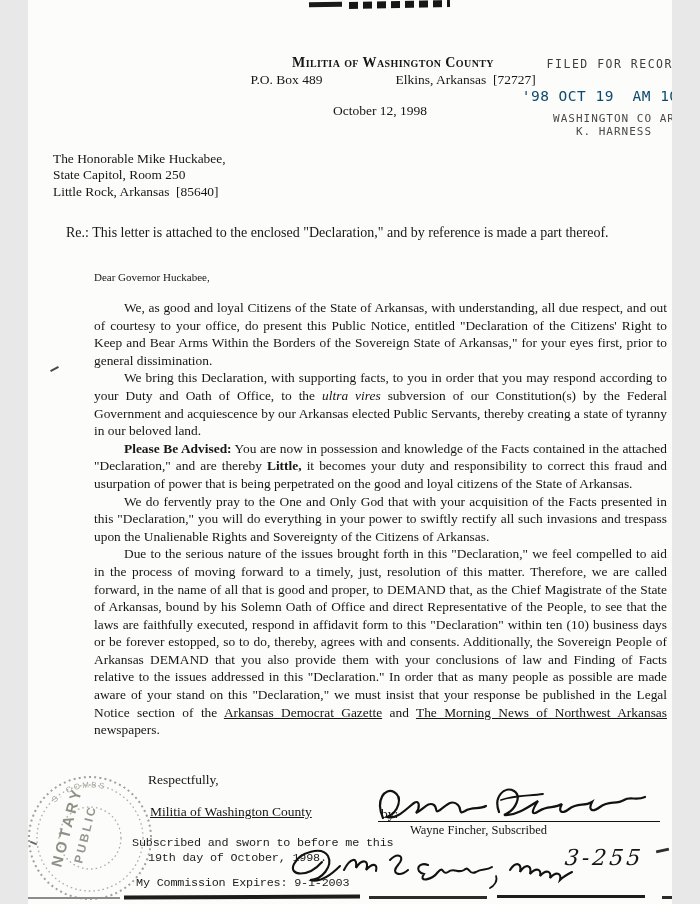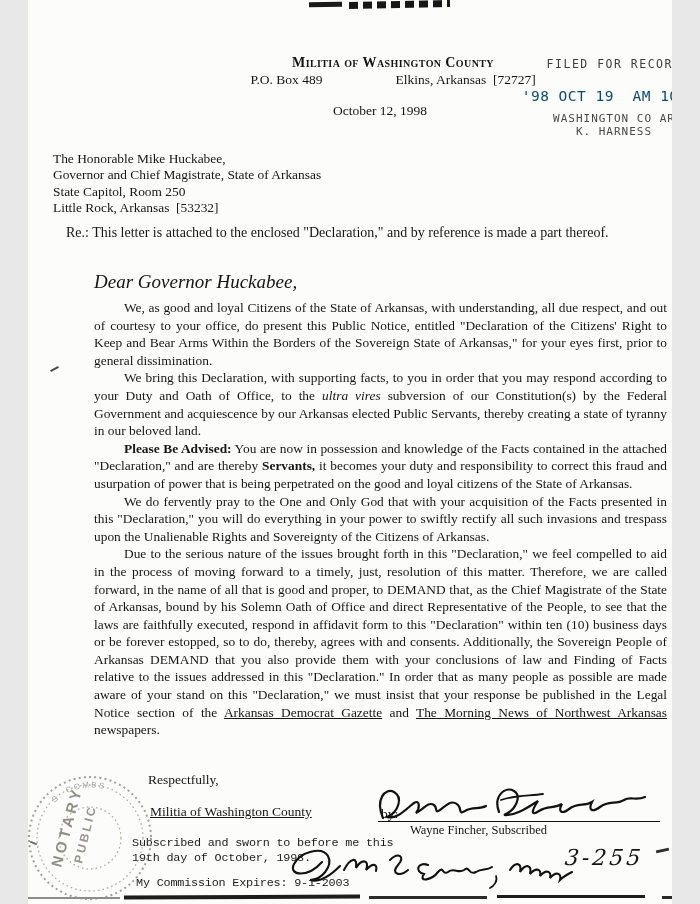--- a/index.html
+++ b/index.html
@@ -29,40 +29,40 @@
   .stamp{left:478px;top:57px;width:216px;text-align:center;
     font-family:"DejaVu Sans Mono",monospace;color:#3e3e3e;}
   .st1{font-size:11.5px;letter-spacing:1.5px;}
   .st2{font-size:14.5px;margin-top:17px;letter-spacing:.5px;color:#0c4a6e;}
   .st3{font-size:11px;margin-top:8px;letter-spacing:1px;color:#4a4a4a;}
   .st4{font-size:11px;letter-spacing:1px;color:#4a4a4a;}
 
   
   .recipient{left:25px;top:151px;font-size:13.4px;line-height:16.4px;}
   .re-line{left:38px;top:225px;font-size:14px;}
-  .salutation{left:66px;top:271px;font-size:19px;font-style:italic;}
+  .salutation{left:66px;top:271px;font-size:11px;}
 
   
   .body{left:66px;top:299px;width:573px;font-size:13.4px;line-height:17.6px;
     text-align:justify;}
   .body p{margin:0;text-indent:30px;}
 
   
   .respectfully{left:120px;top:772px;font-size:13.5px;}
   .org-sig{left:122px;top:804px;font-size:13.5px;text-decoration:underline;}
   .by-label{left:328px;top:806px;font-size:13.5px;margin-left:25px;}
   .sig-line{left:350px;top:821px;width:282px;border-bottom:1.5px solid #111;}
   .signer-name{left:382px;top:823px;font-size:12.5px;}
   .sig-wayne{left:345px;top:784px;}
   .sig-karen{left:258px;top:836px;}
 
   
   .tw{font-family:"Liberation Mono",monospace;font-size:11.8px;color:#1d1d1d;letter-spacing:-0.2px;}
   .nt1{left:104px;top:836px;}
-  .nt2{left:104px;top:851px;}
+  .nt2{left:120px;top:851px;}
   .nt3{left:108px;top:876px;}
   .notary-num{left:537px;top:845px;font-family:"DejaVu Serif",serif;font-style:italic;
     font-size:22px;letter-spacing:3px;transform:skewX(-6deg);color:#141414;}
   .num-dash{left:628px;top:849px;width:13px;height:3px;background:#2e2e2e;transform:rotate(-12deg);}
   .num-dot1{left:646px;top:863px;width:3px;height:2px;background:#909090;}
   .num-dot2{left:668px;top:860px;width:4px;height:2px;background:#9a9a9a;}
 
   
   .seal{left:-4px;top:772px;opacity:.9;}
 
@@ -95,33 +95,32 @@
 
   <div class="abs stamp">
     <div class="st1 ws-pre">FILED FOR RECORD</div>
     <div class="st2 ws-pre">'98 OCT 19  AM 10 50</div>
     <div class="st3 ws-pre">WASHINGTON CO AR</div>
     <div class="st4 ws-pre">K. HARNESS</div>
   </div>
 
   <div class="abs recipient">
     <div>The Honorable Mike Huckabee,</div>
-    <div>Governor and Chief Magistrate, State of Arkansas</div>
     <div>State Capitol, Room 250</div>
-    <div class="ws-pre">Little Rock, Arkansas  [53232]</div>
+    <div class="ws-pre">Little Rock, Arkansas  [85640]</div>
   </div>
 
   <div class="abs re-line">Re.: This letter is attached to the enclosed "Declaration," and by reference is made a part thereof.</div>
 
   <div class="abs salutation">Dear Governor Huckabee,</div>
 
   <div class="abs body">
     <p>We, as good and loyal Citizens of the State of Arkansas, with understanding, all due respect, and out of courtesy to your office, do present this Public Notice, entitled "Declaration of the Citizens' Right to Keep and Bear Arms Within the Borders of the Sovereign State of Arkansas," for your eyes first, prior to general dissimination.</p>
     <p><span>We bring this Declaration, with supporting facts, to you in order that you may respond according to your Duty and Oath of Office, to the </span><i>ultra vires</i><span> subversion of our Constitution(s) by the Federal Government and acquiescence by our Arkansas elected Public Servants, thereby creating a state of tyranny in our beloved land.</span></p>
-    <p><b>Please Be Advised:</b><span> You are now in possession and knowledge of the Facts contained in the attached "Declaration," and are thereby </span><b>Servants,</b><span> it becomes your duty and responsibility to correct this fraud and usurpation of power that is being perpetrated on the good and loyal citizens of the State of Arkansas.</span></p>
+    <p><b>Please Be Advised:</b><span> You are now in possession and knowledge of the Facts contained in the attached "Declaration," and are thereby </span><b>Little,</b><span> it becomes your duty and responsibility to correct this fraud and usurpation of power that is being perpetrated on the good and loyal citizens of the State of Arkansas.</span></p>
     <p>We do fervently pray to the One and Only God that with your acquisition of the Facts presented in this "Declaration," you will do everything in your power to swiftly rectify all such invasions and trespass upon the Unalienable Rights and Sovereignty of the Citizens of Arkansas.</p>
     <p><span>Due to the serious nature of the issues brought forth in this "Declaration," we feel compelled to aid in the process of moving forward to a timely, just, resolution of this matter. Therefore, we are called forward, in the name of all that is good and proper, to DEMAND that, as the Chief Magistrate of the State of Arkansas, bound by his Solemn Oath of Office and direct Representative of the People, to see that the laws are faithfully executed, respond in affidavit form to this "Declaration" within ten (10) business days or be forever estopped, so to do, thereby, agrees with and consents. Additionally, the Sovereign People of Arkansas DEMAND that you also provide them with your conclusions of law and Finding of Facts relative to the issues addressed in this "Declaration." In order that as many people as possible are made aware of your stand on this "Declaration," we must insist that your response be published in the Legal Notice section of the </span><u>Arkansas Democrat Gazette</u><span> and </span><u>The Morning News of Northwest Arkansas</u><span> newspapers.</span></p>
   </div>
 
   <div class="abs respectfully">Respectfully,</div>
   <div class="abs org-sig">Militia of Washington County</div>
   <div class="abs by-label">by:</div>
 
   <svg class="abs sig-wayne" width="290" height="42" viewBox="0 0 290 42" aria-label="Wayne Fincher">
     <g fill="none" stroke="#121212" stroke-width="2.2" stroke-linecap="round">

